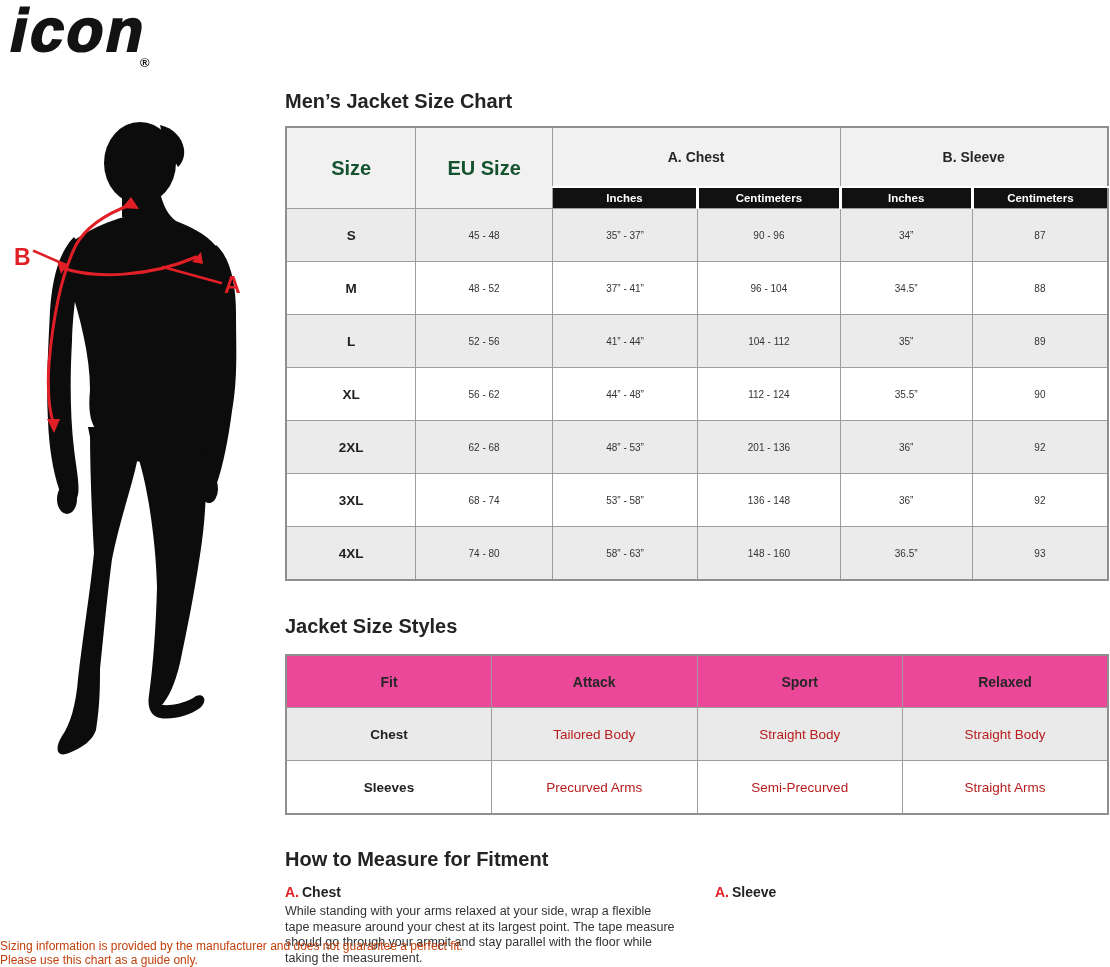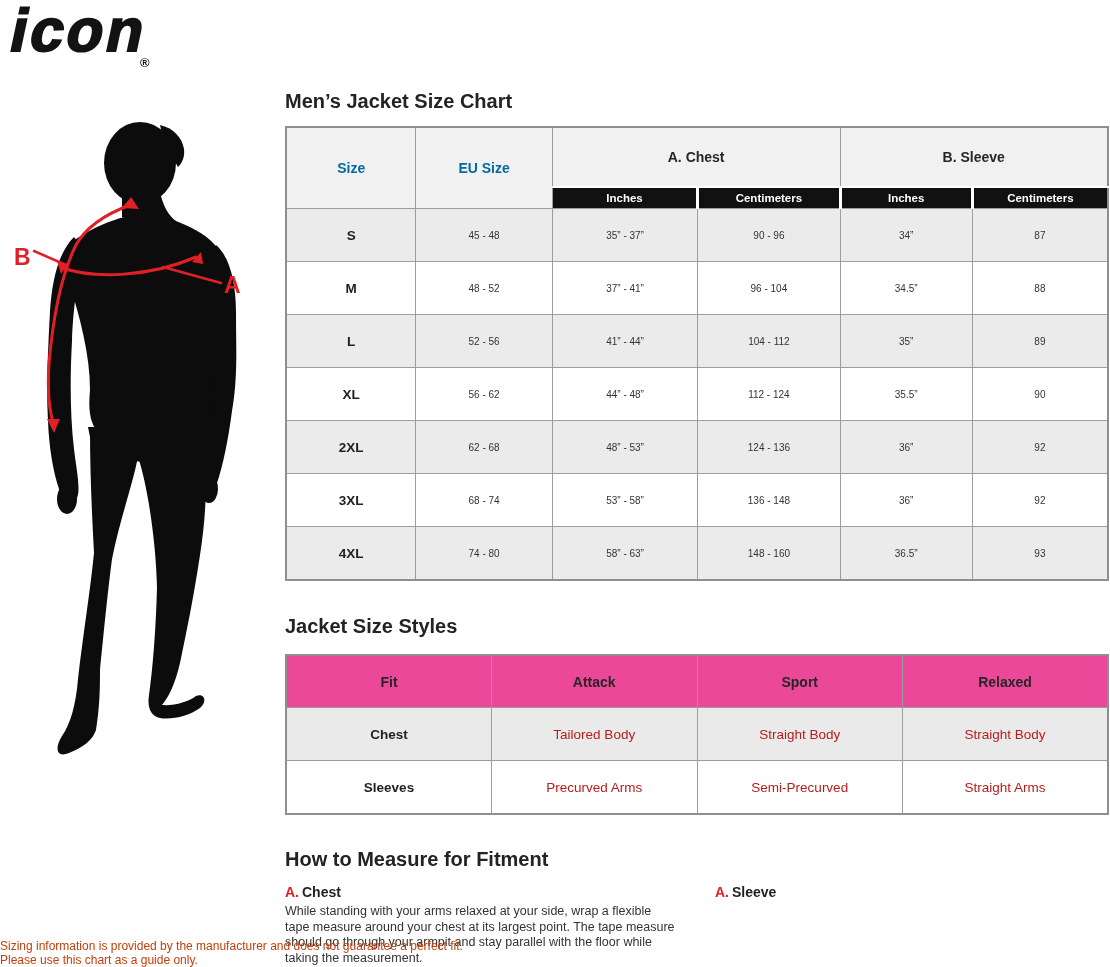--- a/index.html
+++ b/index.html
@@ -15,21 +15,21 @@
   .figure-svg{position:absolute;left:10px;top:115px;}
 
   
   .content{position:absolute;left:285px;top:2px;width:824px;padding-top:88px;}
   .section-title{font-size:20px;font-weight:bold;color:#232323;margin:0;line-height:22px;letter-spacing:0;}
 
   table{border-collapse:collapse;width:100%;table-layout:fixed;}
   .chart-table{border:2px solid #8f8f8f;margin-top:14px;}
   th,td{border:1px solid #9d9d9d;text-align:center;vertical-align:middle;}
 
-  .t1 .corner-th{background:#f1f1f1;font-weight:bold;font-size:14px;color:#0369a1;}
+  .t1 .corner-th{background:#f1f1f1;font-weight:bold;font-size:20px;color:#14532d;}
   .t1 .group-th{background:#f1f1f1;font-weight:bold;font-size:14px;color:#262626;height:56px;}
   .t1 .sub-th{background:#111;color:#fff;font-size:11.5px;font-weight:bold;height:18px;border-top:2px solid #fff;padding:1px 0;}
   .t1 .sub-th + .sub-th{border-left:3px solid #fff;}
   .t1 td{height:50px;font-size:10px;background:#fff;color:#333;}
   .t1 tr.stripe td{background:#ebebeb;}
   .t1 td.size-col{font-weight:bold;font-size:13.5px;color:#222;}
 
   .t2{margin-top:17px;}
   .t2 th{background:#ec4899;font-weight:bold;font-size:14px;color:#262626;height:49px;}
   .t2 td{height:50px;font-size:13.5px;background:#fff;color:#b91c1c;}
@@ -144,21 +144,21 @@
           <td>56 - 62</td>
           <td>44” - 48”</td>
           <td>112 - 124</td>
           <td>35.5”</td>
           <td>90</td>
         </tr>
         <tr class="stripe">
           <td class="size-col">2XL</td>
           <td>62 - 68</td>
           <td>48” - 53”</td>
-          <td>124 - 136</td>
+          <td>201 - 136</td>
           <td>36”</td>
           <td>92</td>
         </tr>
         <tr>
           <td class="size-col">3XL</td>
           <td>68 - 74</td>
           <td>53” - 58”</td>
           <td>136 - 148</td>
           <td>36”</td>
           <td>92</td>

